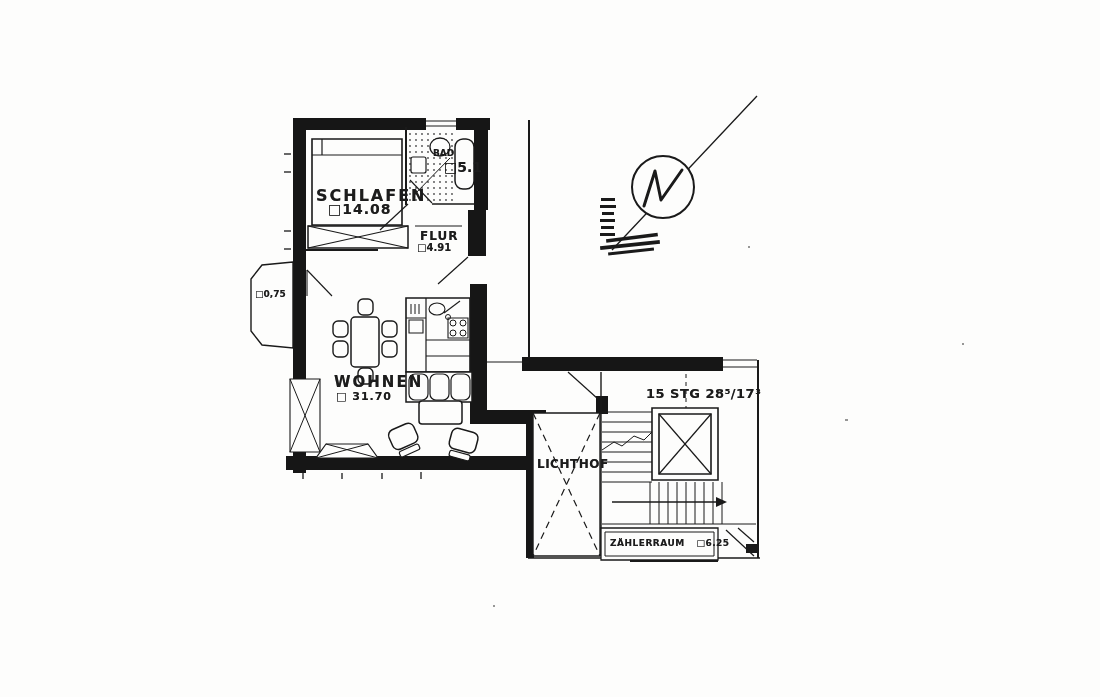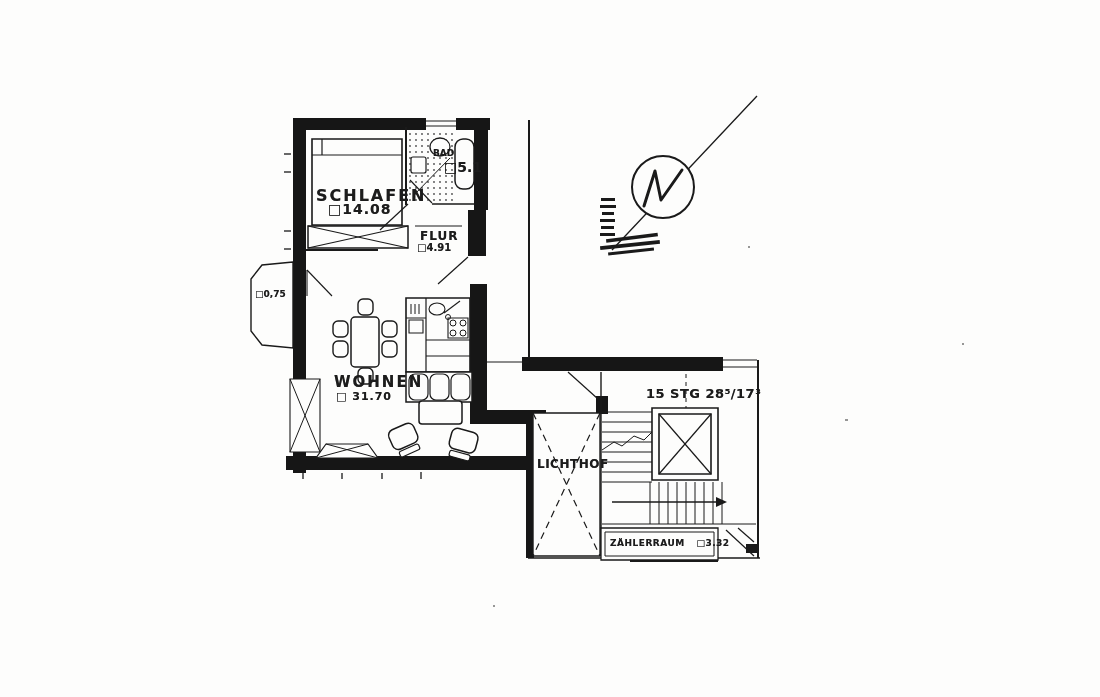--- a/index.html
+++ b/index.html
@@ -259,18 +259,18 @@
 
 <div class="lbl sp2" style="left:334px;top:375px;font-size:15px">WOHNEN</div>
 <div class="lbl sp1" style="left:336px;top:391px;font-size:11px">□ 31.70</div>
 
 <div class="lbl" style="left:537px;top:458px;font-size:12px;letter-spacing:.5px">LICHTHOF</div>
 
 <div class="lbl" style="left:646px;top:387px;font-size:13px;letter-spacing:.5px">15 STG 28⁵/17³</div>
 
 <div class="lbl" style="left:610px;top:539px;font-size:9px;letter-spacing:.5px">
   <span>ZÄHLERRAUM</span>
-  <span style="margin-left:8px">□3.32</span>
+  <span style="margin-left:8px">□6.25</span>
 </div>
 
 <div class="lbl" style="left:255px;top:290px;font-size:9px">□0,75</div>
 
 </div>
 
 </body></html>

